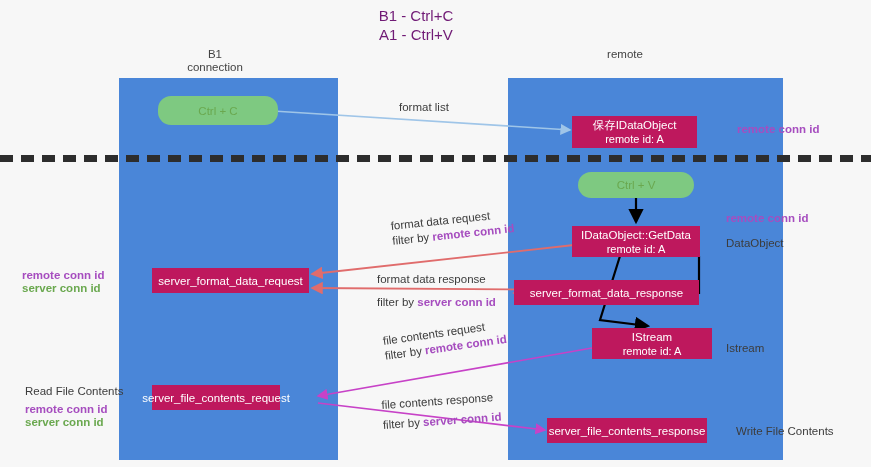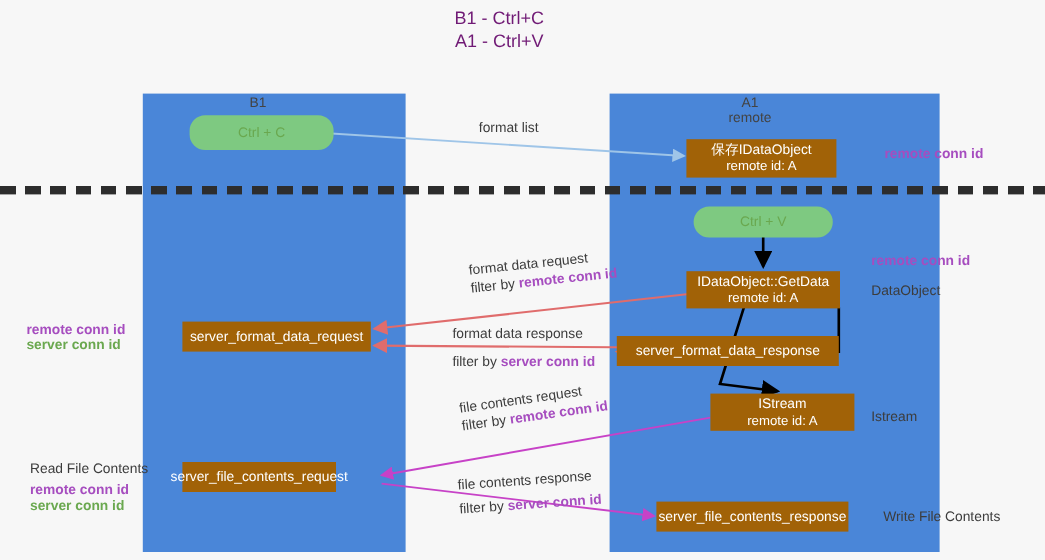--- a/index.html
+++ b/index.html
@@ -29,21 +29,20 @@
     line-height: 19px;
     color: #701a75;
   }
 
   
   .col-header {
     font-size: 11.5px;
     line-height: 13px;
     text-align: center;
     color: #434343;
-    margin-top: 32px;
   }
   #hdr-b1 { left: 150px; top: 48px; width: 130px; }
   #hdr-a1 { left: 545px; top: 48px; width: 160px; }
 
   
   .lane {
     background: #4a86d8;
     top: 78px;
     height: 382px;
   }
@@ -69,21 +68,21 @@
     align-items: center;
     justify-content: center;
     color: #ffffff;
     font-size: 11.5px;
     line-height: 14px;
     text-align: center;
     padding: 2px 4px;
     white-space: nowrap;
   }
   .node.green  { background: #7ec981; }
-  .node.orange { background: #a16207; }
+  .node.orange { background: #be185d; }
   .node .l2 { font-size: 11px; }
 
   
   .ann {
     font-size: 11.5px;
     line-height: 14px;
   }
   .ann.bold { font-weight: bold; }
   .purple { color: #a64dbf; }
   .green  { color: #6aa84f; border-radius: 13px; }
@@ -114,23 +113,23 @@
   <div class="abs lane" id="lane-b1"></div>
   <div class="abs lane" id="lane-a1"></div>
 
   <div class="abs" id="title">
     <div>B1 - Ctrl+C</div>
     <div>A1 - Ctrl+V</div>
   </div>
 
   <div class="abs col-header" id="hdr-b1">
     <div>B1</div>
+    <div>connection</div>
   </div>
   <div class="abs col-header" id="hdr-a1">
-    <div>A1</div>
     <div>remote</div>
   </div>
 
   <svg id="wires" viewBox="0 0 871 467">
     <defs>
       <marker id="ah-blue" markerWidth="7" markerHeight="7" refX="6" refY="3.5" orient="auto">
         <path d="M0,0 L7,3.5 L0,7 z" fill="#9fc5e8"></path>
       </marker>
       <marker id="ah-red" markerWidth="7" markerHeight="7" refX="6" refY="3.5" orient="auto">
         <path d="M0,0 L7,3.5 L0,7 z" fill="#e06c6c"></path>

